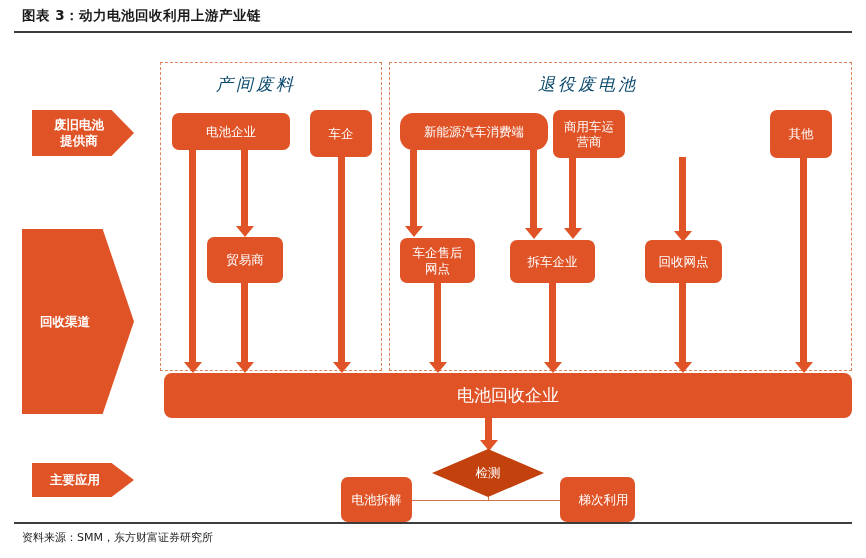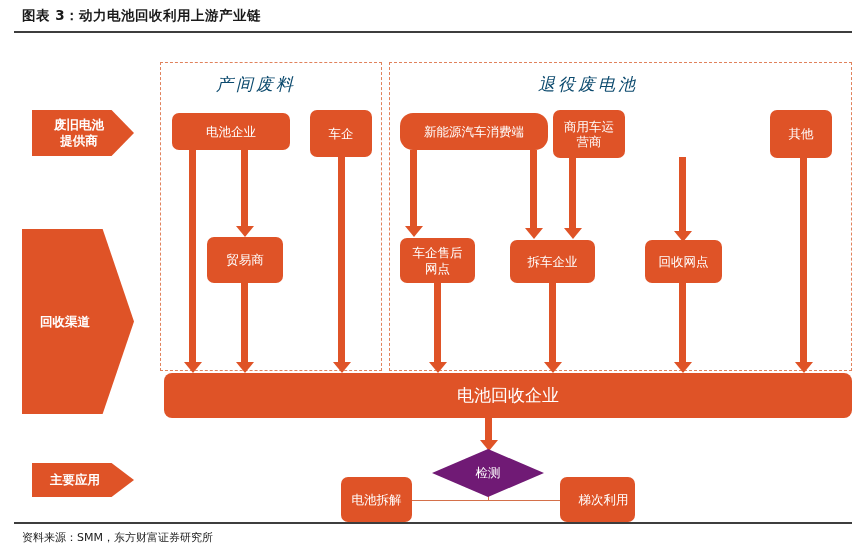--- a/index.html
+++ b/index.html
@@ -112,21 +112,21 @@
   .thinline{
     position:absolute;
     background:#d4704a;
     height:1.4px;
     z-index:1;
   }
 
   
   .diamond{
     position:absolute;
-    background:#701a75;
+    background:#c2410c;
     clip-path:polygon(50% 0%, 100% 50%, 50% 100%, 0% 50%);
     color:#ffffff;
     display:flex;align-items:center;justify-content:center;
     font-size:12.5px;
     z-index:3;
   }
 </style>
 </head>
 <body>
 

